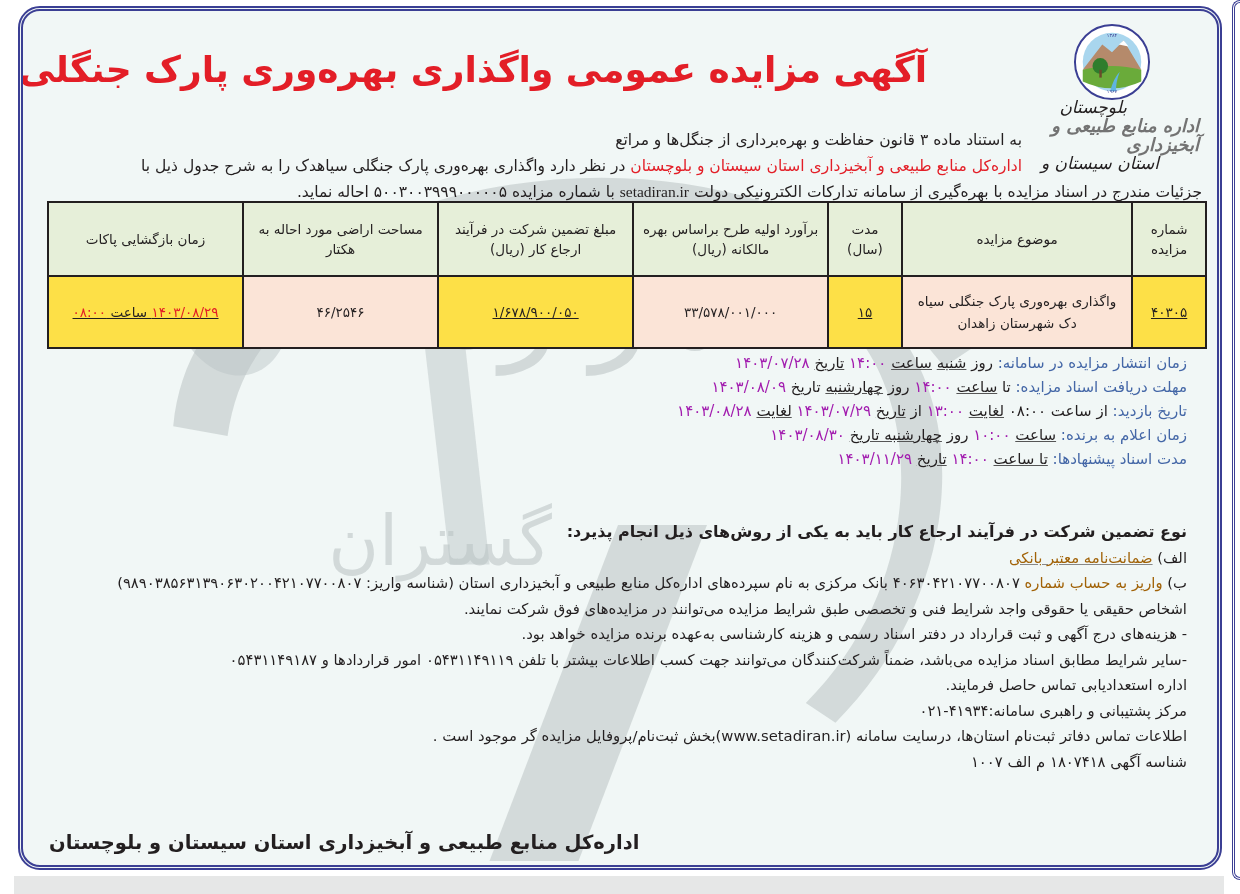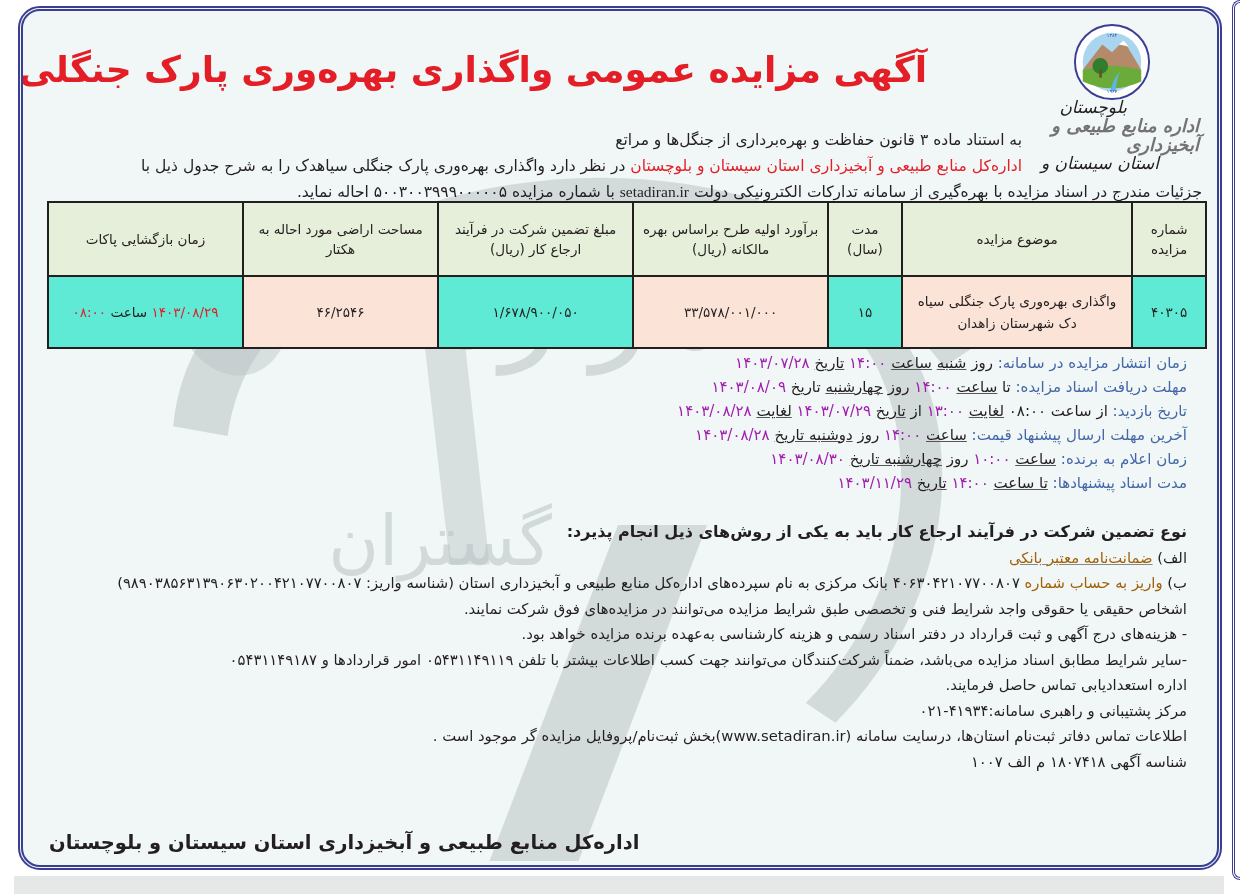--- a/index.html
+++ b/index.html
@@ -47,21 +47,21 @@
   .red { color:#e31e27; }
   .latin { font-family:"Liberation Serif", serif; }
 
   table.auction {
     position:absolute; left:24px; top:190px; width:1160px;
     border-collapse:collapse; font-size:13.5px; text-align:center;
   }
   table.auction th, table.auction td { border:2px solid #231f20; padding:6px 8px; }
   table.auction th { background:#e6efd9; font-weight:normal; height:60px; line-height:20px; }
   table.auction td { height:58px; line-height:22px; }
-  .c-blue { background:#5eead4; }
+  .c-blue { background:#fde047;text-decoration:underline; }
   .c-peach { background:#fbe4d7; }
   .c-num { font-family:"DejaVu Sans", sans-serif; }
 
   .dates { position:absolute; right:30px; top:340px; font-size:15px; line-height:24px; width:1140px; }
   .dates p { margin:0; white-space:nowrap; }
   .lbl { color:#4467a7; }
   .u { text-decoration:underline; text-decoration-color:#555; }
   .dt { color:#a21caf; }
 
   .body-text { position:absolute; right:30px; top:508px; font-size:14.8px; line-height:25.5px; width:1150px; }
@@ -157,23 +157,20 @@
       <p>
         <span class="lbl">زمان انتشار مزایده در سامانه: </span><span>روز </span><span class="u">شنبه</span><span> </span><span class="u">ساعت</span><span> </span><span class="dt">۱۴:۰۰</span> <span class="u">تاریخ</span> <span class="dt">۱۴۰۳/۰۷/۲۸</span>
       </p>
       <p>
         <span class="lbl">مهلت دریافت اسناد مزایده: </span><span>تا </span><span class="u">ساعت</span><span> </span><span class="dt">۱۴:۰۰</span><span> روز </span><span class="u">چهارشنبه</span><span> تاریخ </span><span class="dt">۱۴۰۳/۰۸/۰۹</span>
       </p>
       <p>
         <span class="lbl">تاریخ بازدید: </span><span>از ساعت ۰۸:۰۰ </span><span class="u">لغایت</span><span class="dt"> ۱۳:۰۰ </span><span>از </span><span class="u">تاریخ</span><span class="dt"> ۱۴۰۳/۰۷/۲۹ </span><span class="u">لغایت</span><span class="dt"> ۱۴۰۳/۰۸/۲۸</span>
       </p>
       <p>
-        <span class="lbl">آخرین مهلت ارسال پیشنهاد قیمت: </span><span class="u">ساعت</span><span class="dt"> ۱۴:۰۰ </span><span>روز </span><span class="u">دوشنبه تاریخ</span><span class="dt"> ۱۴۰۳/۰۸/۲۸</span>
-      </p>
-      <p>
         <span class="lbl">زمان اعلام به برنده: </span><span class="u">ساعت</span><span class="dt"> ۱۰:۰۰ </span><span>روز </span><span class="u">چهارشنبه تاریخ</span><span class="dt"> ۱۴۰۳/۰۸/۳۰</span>
       </p>
       <p>
         <span class="lbl">مدت اسناد پیشنهادها: </span><span class="u">تا ساعت</span><span class="dt"> ۱۴:۰۰ </span> <span class="u">تاریخ</span><span class="dt"> ۱۴۰۳/۱۱/۲۹</span>
       </p>
     </div>
 
     <div class="body-text">
       <p class="bold-heading">نوع تضمین شرکت در فرآیند ارجاع کار باید به یکی از روش‌های ذیل انجام پذیرد:</p>
       <p><span>الف) </span><span class="orange org-underline">ضمانت‌نامه معتبر بانکی</span></p>

